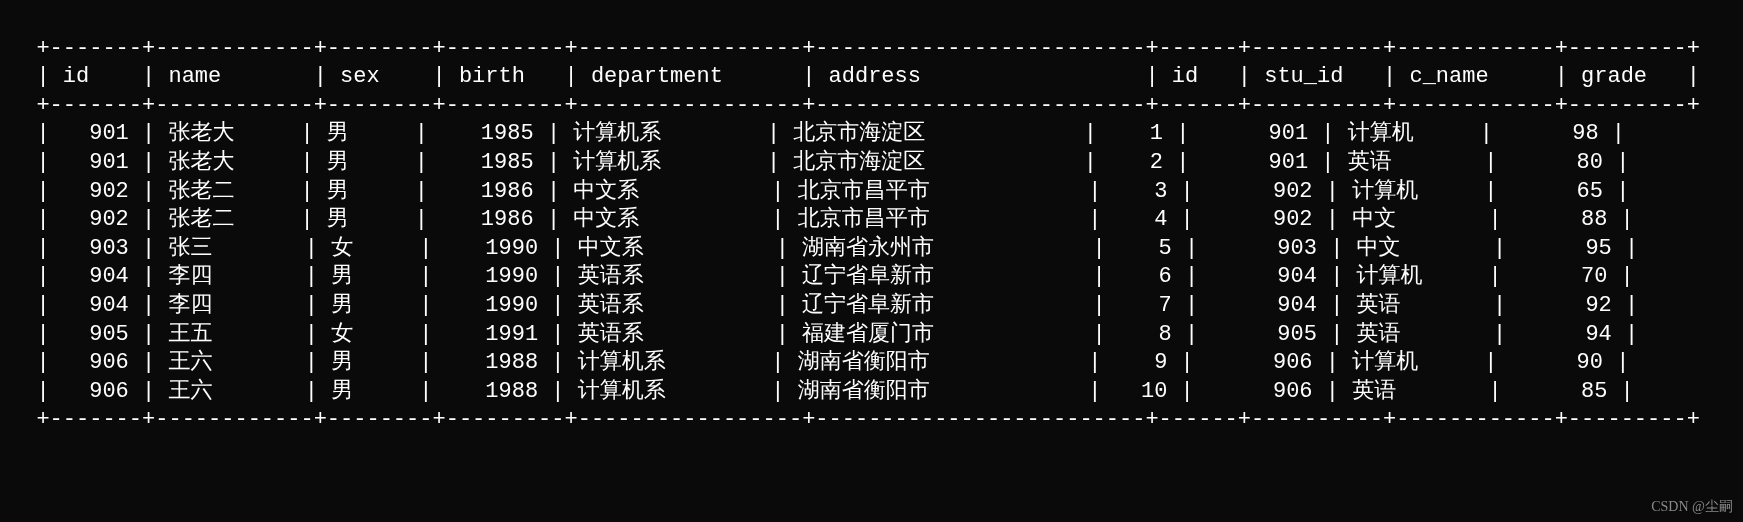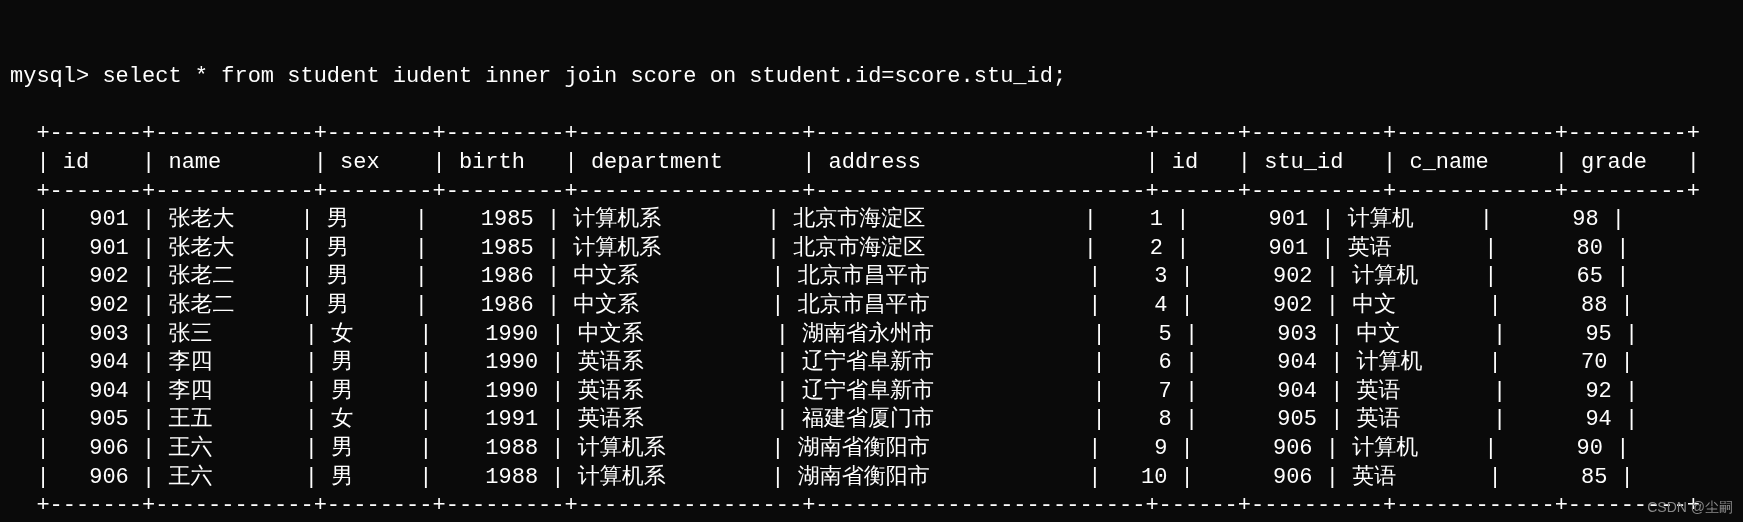--- a/index.html
+++ b/index.html
@@ -1,22 +1,21 @@
 <!DOCTYPE html>
 <html><head>
 <meta charset="utf-8">
 <style>
   html,body{margin:0;padding:0;background:#0a0a0a;color:#fff;font-family:Consolas,"Courier New",monospace;font-size:22px;line-height:1.3}
   .terminal{padding:6px 10px;white-space:pre;overflow:hidden}
   .prompt-line span{display:inline}
   .table{display:inline-block}
   .sep,.row{white-space:pre}
-  .watermark{position:fixed;bottom:6px;right:10px;color:#888;font-size:14px;font-family:Liberation Sans, sans-serif}
+  .watermark{position:fixed;bottom:6px;right:10px;color:#888;font-size:14px;font-family:Liberation Serif, serif}
 </style>
 </head>
 <body>
 
 <div class="terminal">
-  <div class="prompt-line"><span>mysql&gt; </span><span>select * from student iudent inner join score on student.id=score.stu_id;</span></div>
   <div class="table" id="ascii-table"><div class="sep">+-------+------------+--------+---------+-----------------+-------------------------+------+----------+------------+---------+</div><div class="row">| id    | name       | sex    | birth   | department      | address                 | id   | stu_id   | c_name     | grade   |</div><div class="sep">+-------+------------+--------+---------+-----------------+-------------------------+------+----------+------------+---------+</div><div class="row">|   901 | 张老大     | 男     |    1985 | 计算机系        | 北京市海淀区            |    1 |      901 | 计算机     |      98 |</div><div class="row">|   901 | 张老大     | 男     |    1985 | 计算机系        | 北京市海淀区            |    2 |      901 | 英语       |      80 |</div><div class="row">|   902 | 张老二     | 男     |    1986 | 中文系          | 北京市昌平市            |    3 |      902 | 计算机     |      65 |</div><div class="row">|   902 | 张老二     | 男     |    1986 | 中文系          | 北京市昌平市            |    4 |      902 | 中文       |      88 |</div><div class="row">|   903 | 张三       | 女     |    1990 | 中文系          | 湖南省永州市            |    5 |      903 | 中文       |      95 |</div><div class="row">|   904 | 李四       | 男     |    1990 | 英语系          | 辽宁省阜新市            |    6 |      904 | 计算机     |      70 |</div><div class="row">|   904 | 李四       | 男     |    1990 | 英语系          | 辽宁省阜新市            |    7 |      904 | 英语       |      92 |</div><div class="row">|   905 | 王五       | 女     |    1991 | 英语系          | 福建省厦门市            |    8 |      905 | 英语       |      94 |</div><div class="row">|   906 | 王六       | 男     |    1988 | 计算机系        | 湖南省衡阳市            |    9 |      906 | 计算机     |      90 |</div><div class="row">|   906 | 王六       | 男     |    1988 | 计算机系        | 湖南省衡阳市            |   10 |      906 | 英语       |      85 |</div><div class="sep">+-------+------------+--------+---------+-----------------+-------------------------+------+----------+------------+---------+</div></div>
   
 </div>
 <div class="watermark">CSDN @尘嗣</div>
 
 </body></html>

